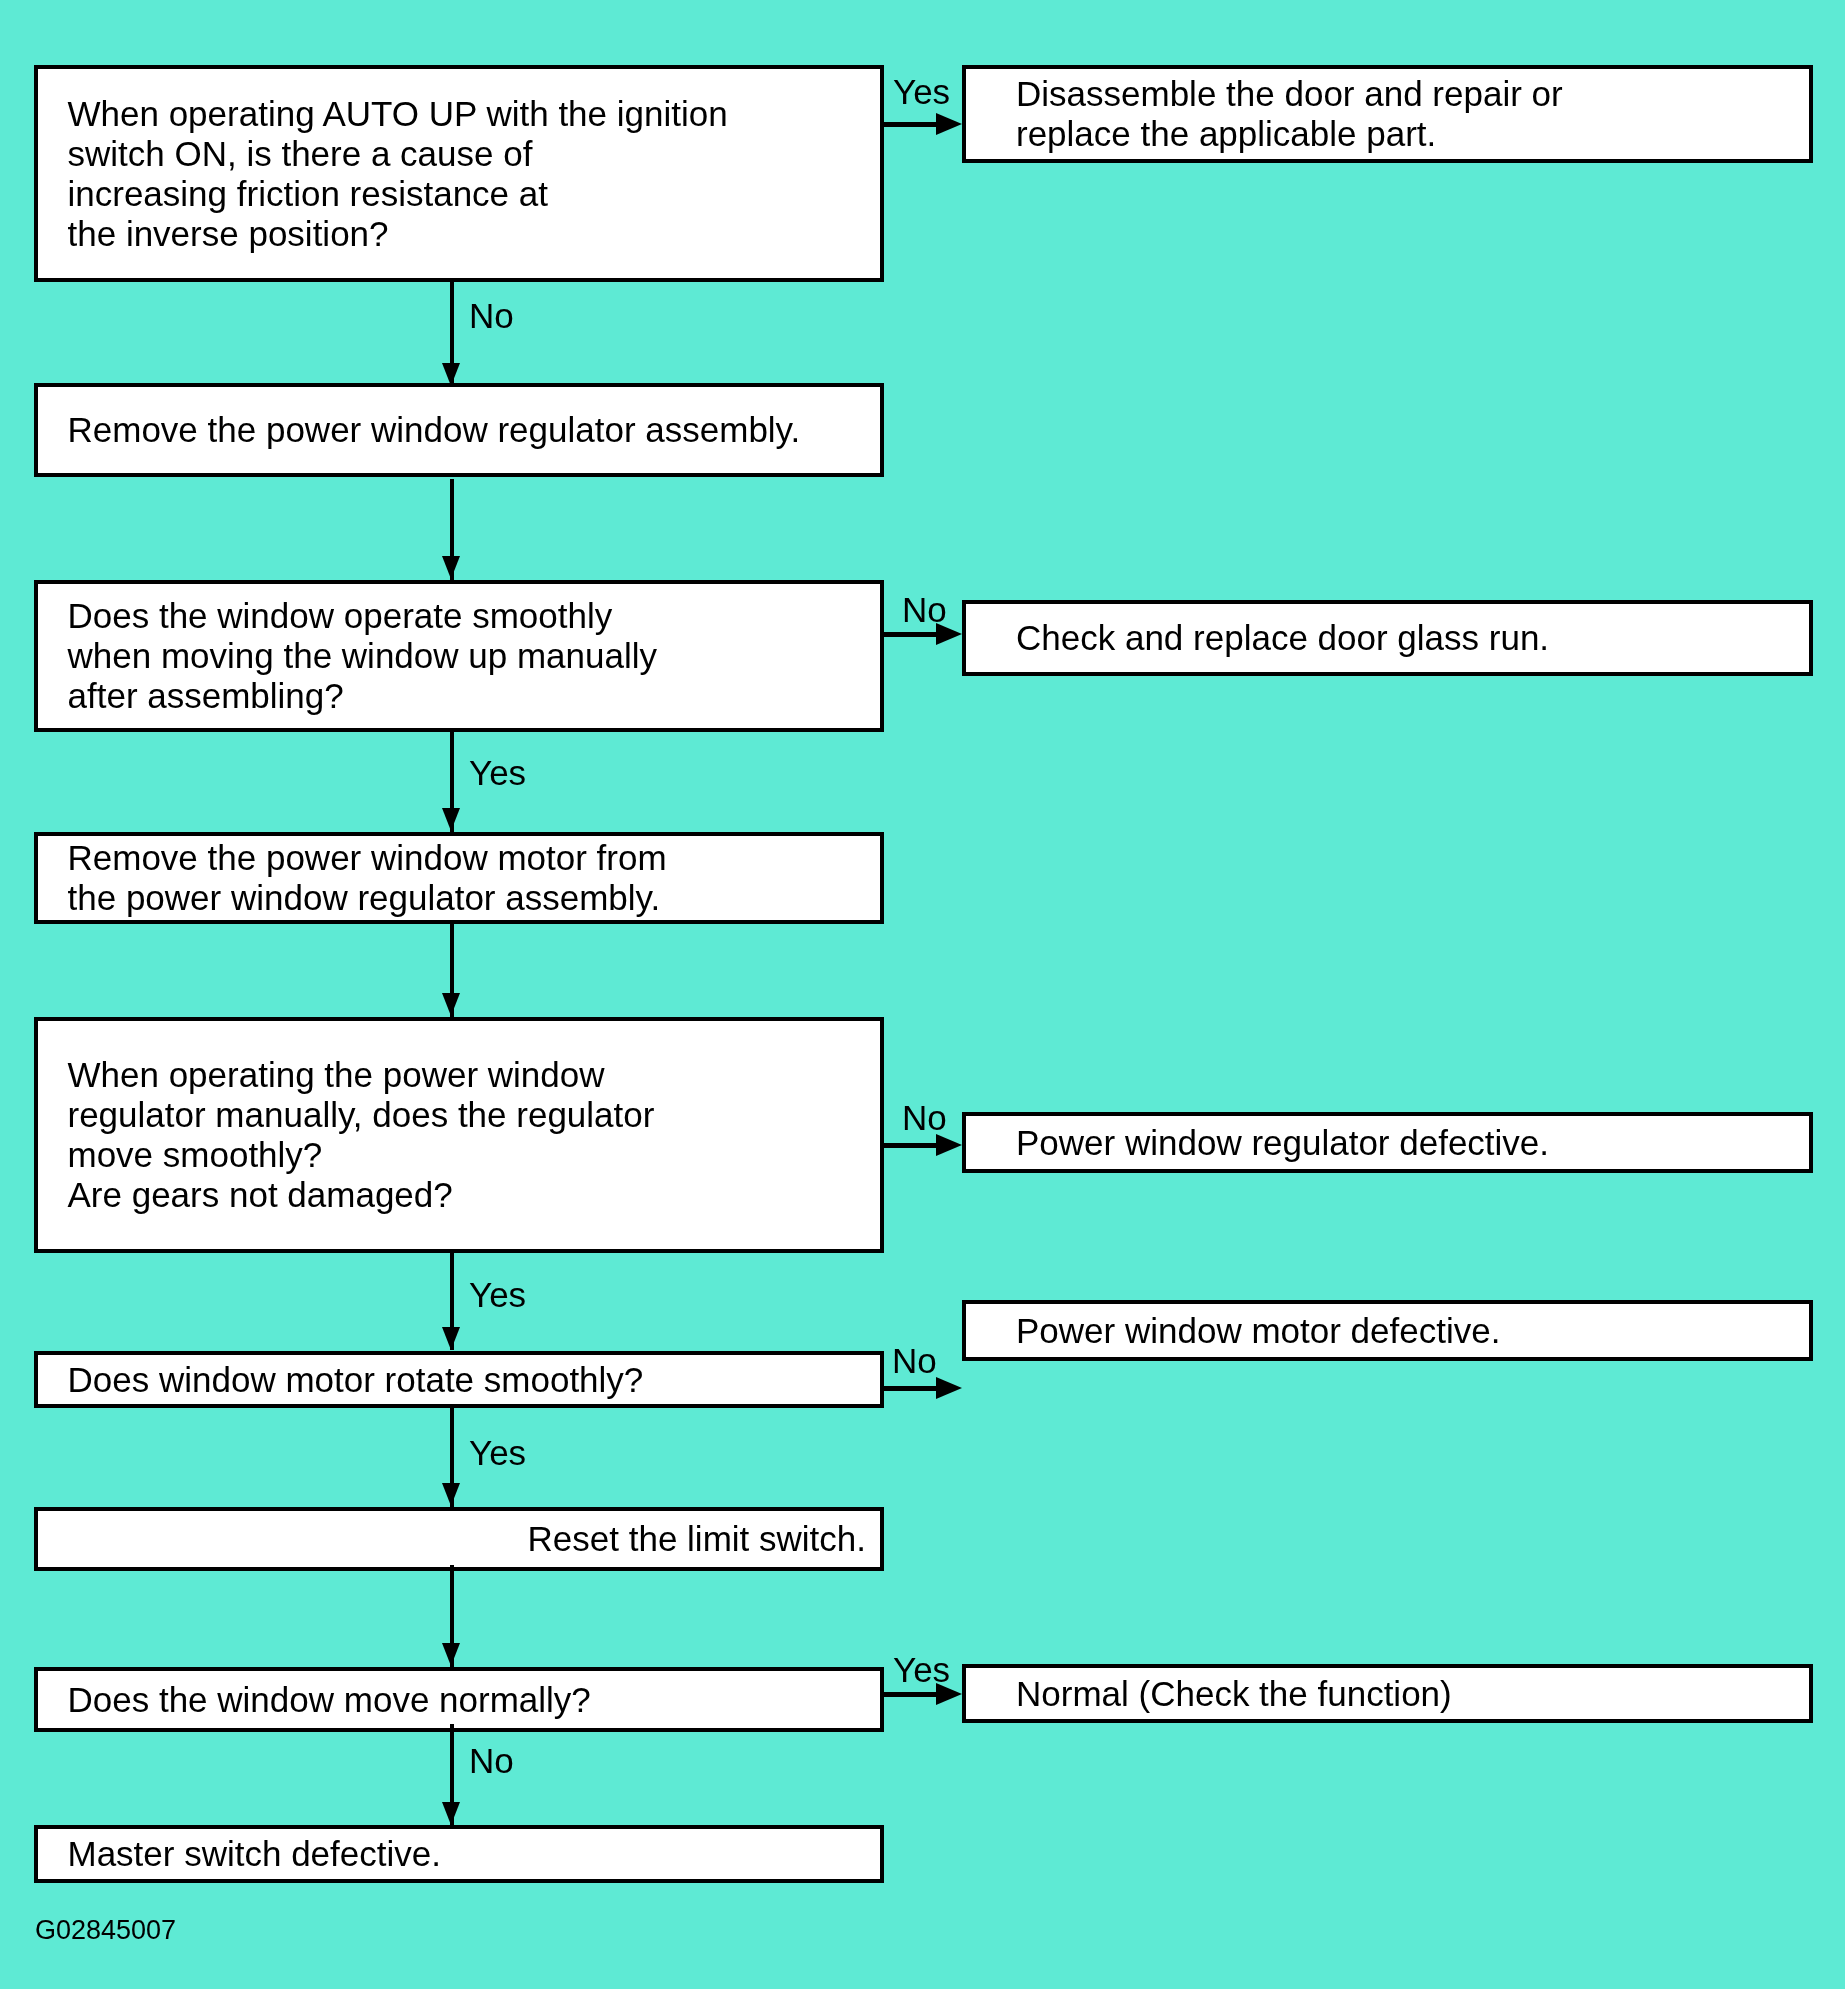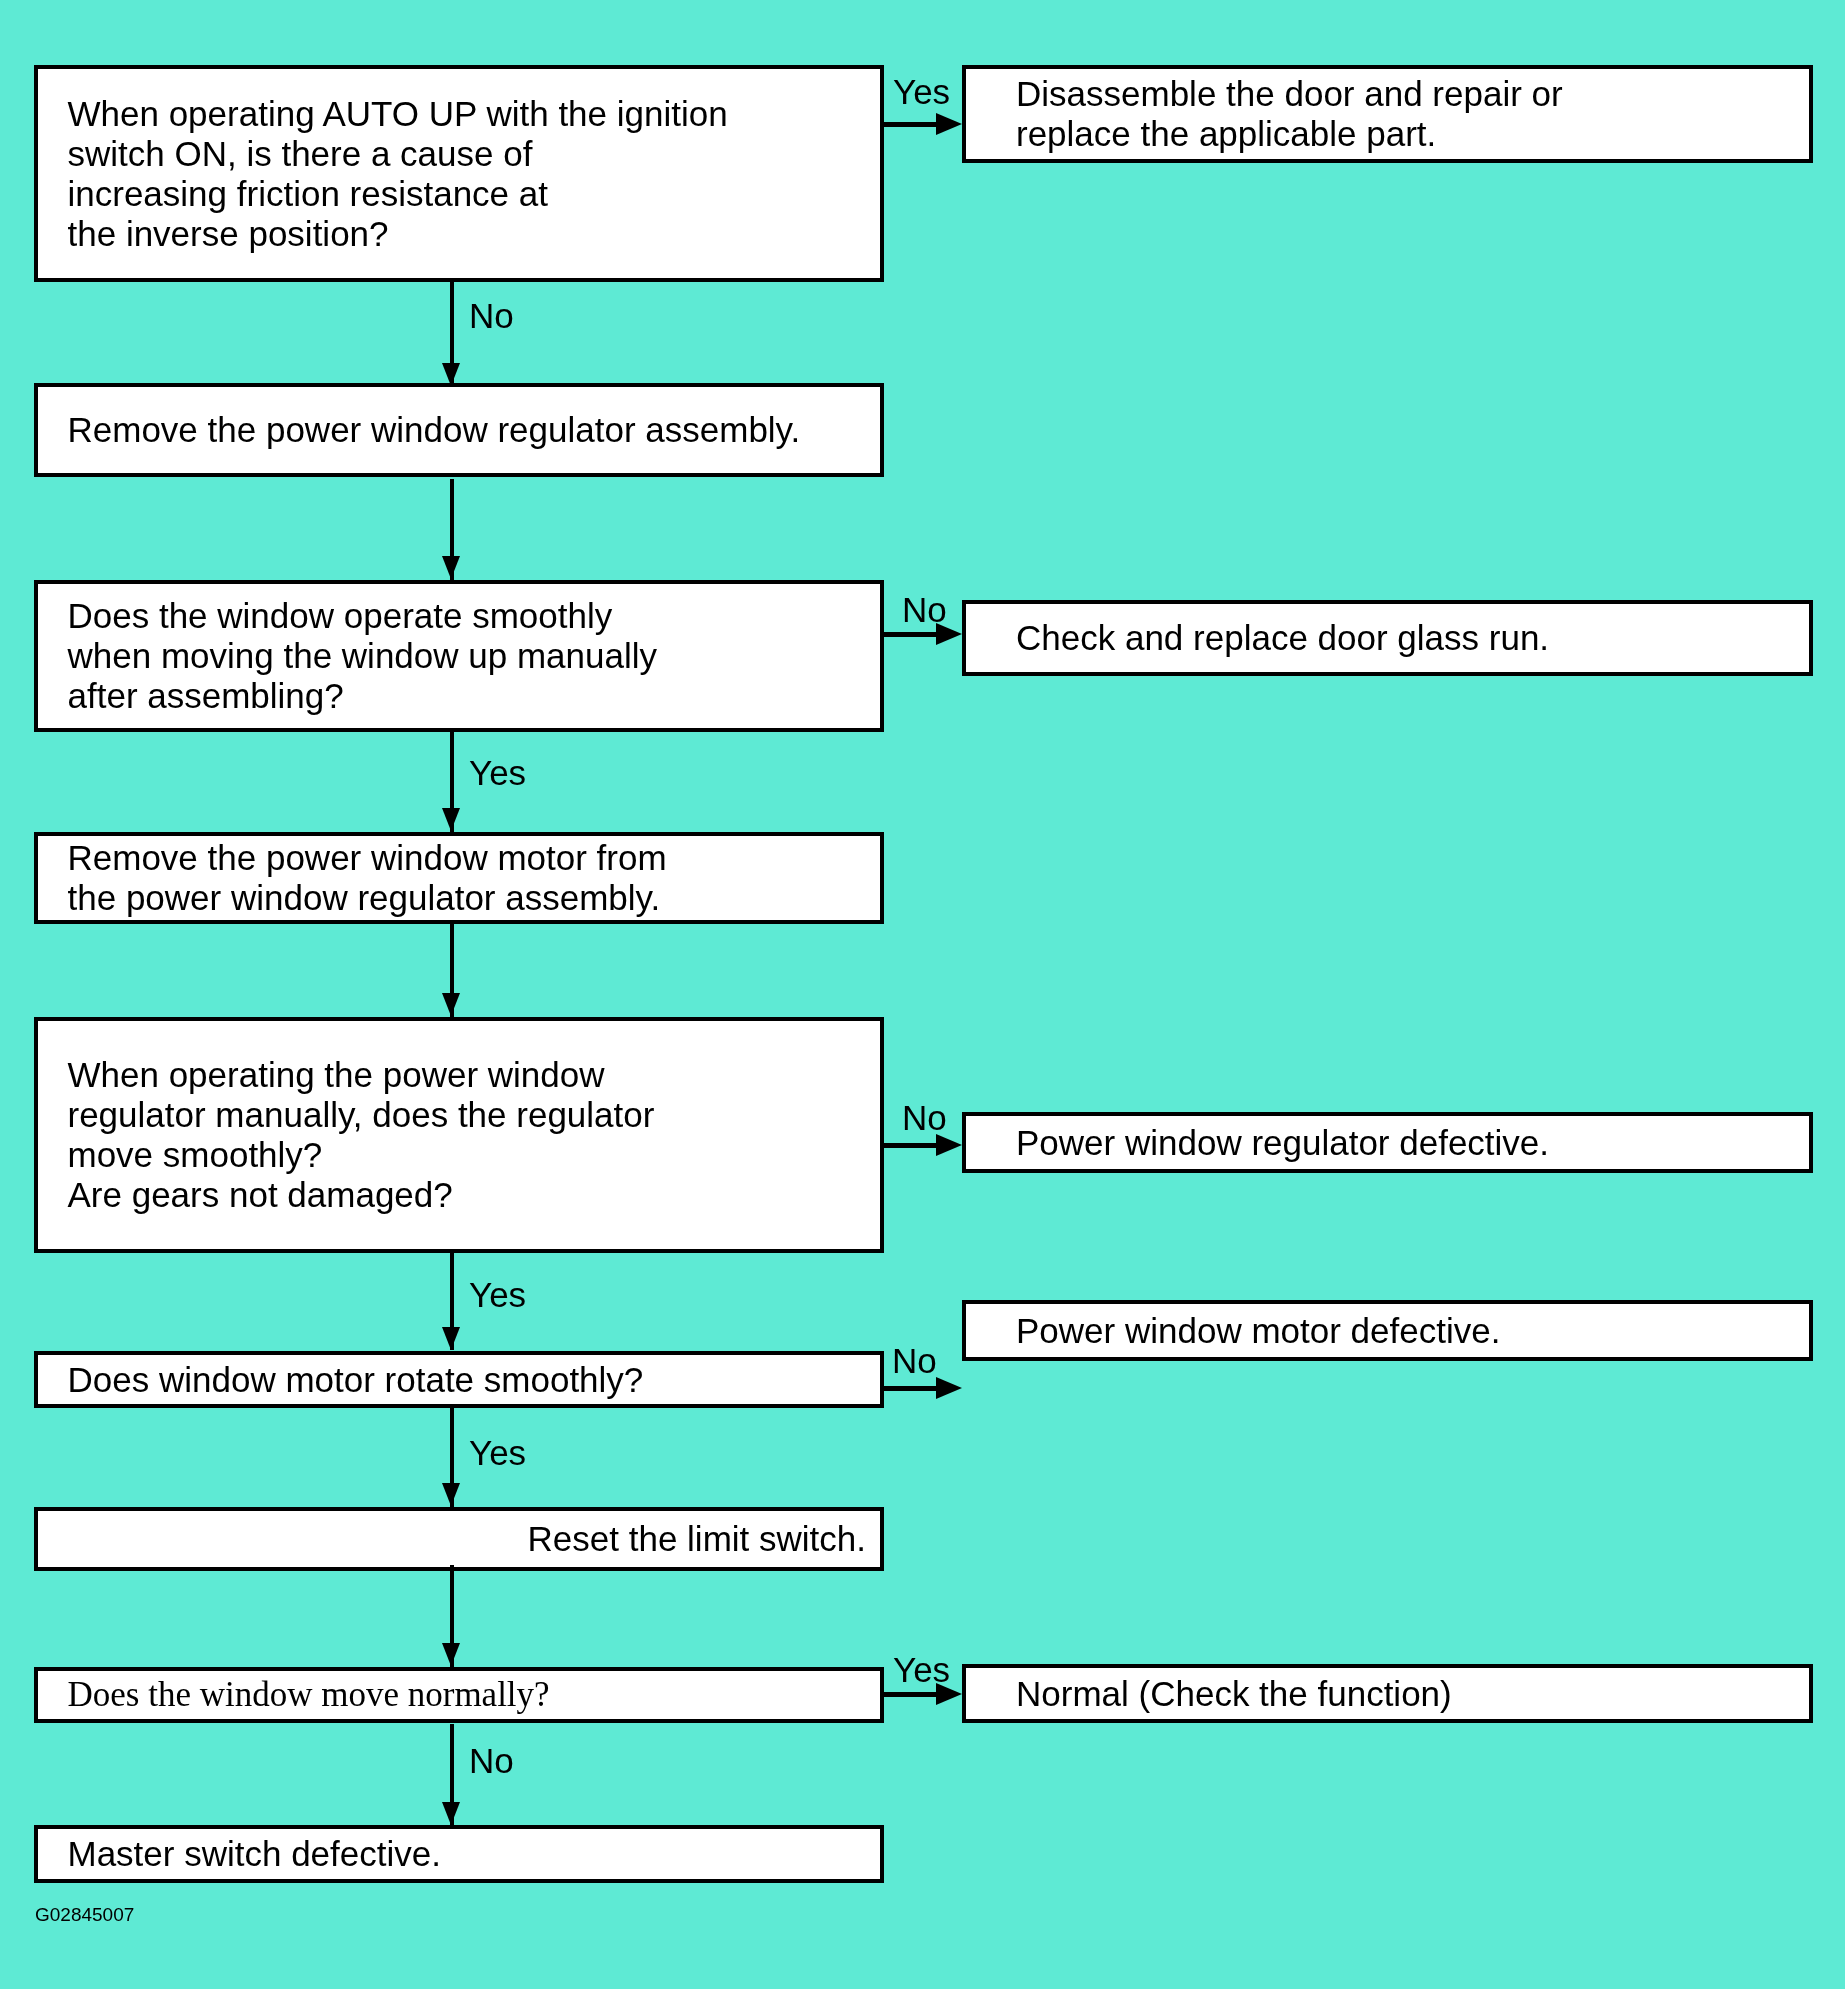--- a/index.html
+++ b/index.html
@@ -60,22 +60,23 @@
     border-left: 26px solid #000000;
   }
   .edge-label {
     position: absolute;
     font-size: 35px;
     line-height: 38px;
     white-space: nowrap;
   }
   .figure-id {
     position: absolute;
-    font-size: 19px;
+    font-size: 27px;
     line-height: 29.5px;
+    margin-top: 16px;
   }
 </style>
 </head>
 <body>
 
 <div class="canvas">
 
   <div class="node col-left" style="top:65px; height:217px;">
     <div class="txt">When operating AUTO UP with the ignition
 switch ON, is there a cause of
@@ -106,21 +107,21 @@
   </div>
 
   <div class="node col-left" style="top:1351px; height:57px;">
     <div class="txt">Does window motor rotate smoothly?</div>
   </div>
 
   <div class="node col-left" style="top:1507px; height:64px;justify-content:flex-end;">
     <div class="txt">Reset the limit switch.</div>
   </div>
 
-  <div class="node col-left" style="top:1667px; height:56px;font-family:Liberation Serif, serif;">
+  <div class="node col-left" style="top:1667px; height:65px;">
     <div class="txt">Does the window move normally?</div>
   </div>
 
   <div class="node col-left" style="top:1825px; height:58px;">
     <div class="txt">Master switch defective.</div>
   </div>
 
   <div class="node col-right" style="top:65px; height:98px;">
     <div class="txt">Disassemble the door and repair or
 replace the applicable part.</div>

